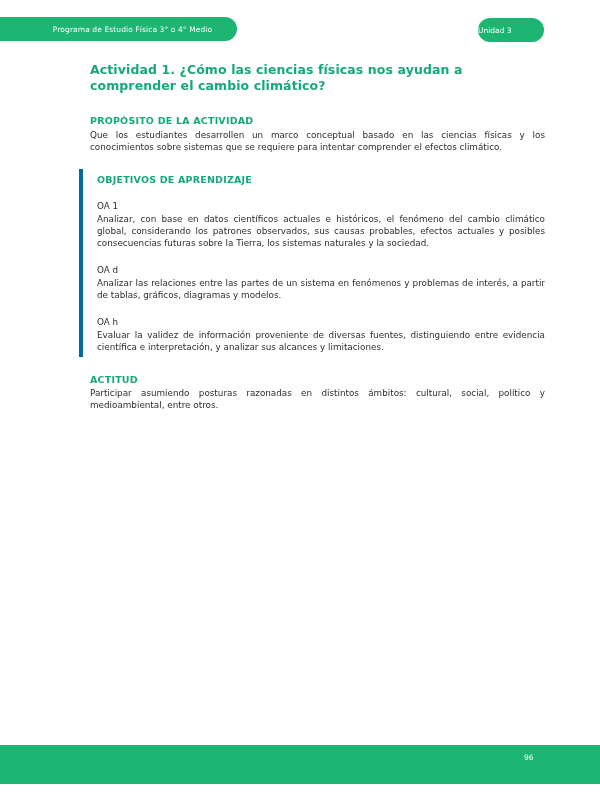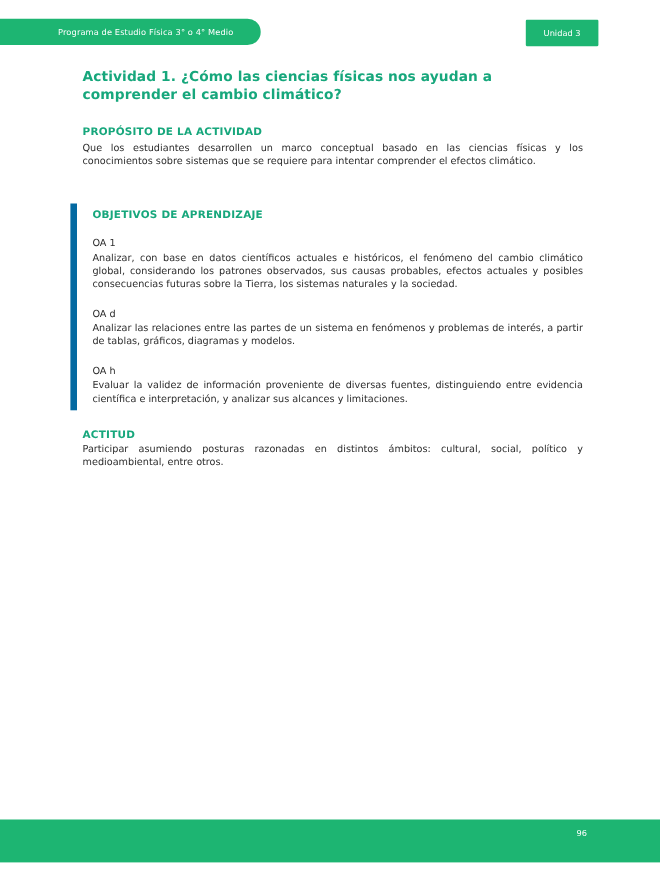--- a/index.html
+++ b/index.html
@@ -5,32 +5,32 @@
   html,body{margin:0;padding:0;}
   body{width:600px;height:800px;background:#ffffff;font-family:"DejaVu Sans","Liberation Sans",sans-serif;}
   .page{position:relative;width:600px;height:800px;background:#fff;overflow:hidden;}
 
   
   .hdr-left{position:absolute;left:0;top:17px;width:237px;height:24px;background:#1db572;
     border-radius:0 13px 13px 0;display:flex;align-items:center;justify-content:center;
     padding-left:28px;box-sizing:border-box;}
   .hdr-left span{color:#ffffff;font-size:7.5px;letter-spacing:0.1px;}
   .hdr-right{position:absolute;left:478px;top:18px;width:66px;height:24px;background:#1db572;
-    border-radius:1px;display:flex;align-items:center;justify-content:center;}
+    border-radius:12px;display:flex;align-items:center;justify-content:flex-start;}
   .hdr-right span{color:#ffffff;font-size:7.5px;}
 
   
-  .content{position:absolute;left:75px;top:62px;width:455px;}
+  .content{position:absolute;left:90px;top:62px;width:455px;}
   .title{color:#17a77c;font-weight:bold;font-size:12.5px;line-height:16px;letter-spacing:0.1px;}
   .sec-head{color:#17a77c;font-weight:bold;font-size:9.5px;letter-spacing:0.2px;}
   .body-text{color:#2d2d2d;font-size:8.8px;line-height:12px;text-align:justify;}
   .proposito{margin-top:21px;}
   .proposito .body-text{margin-top:3px;}
 
-  .objetivos{margin-top:32px;margin-left:-11px;border-left:6px solid #0369a1;
+  .objetivos{margin-top:16px;margin-left:-11px;border-left:4px solid #0369a1;
     padding-left:14px;padding-top:5px;padding-bottom:4px;}
   .oa-label{color:#2d2d2d;font-size:8.8px;line-height:12px;margin-top:15px;}
   .oa-text{margin-top:1px;}
 
   .actitud{margin-top:17px;}
   .actitud .body-text{margin-top:2px;}
   .duracion{margin-top:17px;}
   .duracion .body-text{margin-top:2px;}
 
   

